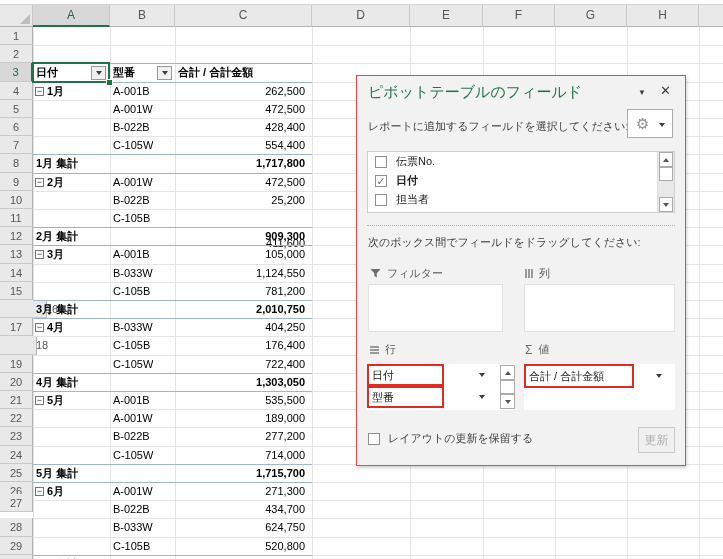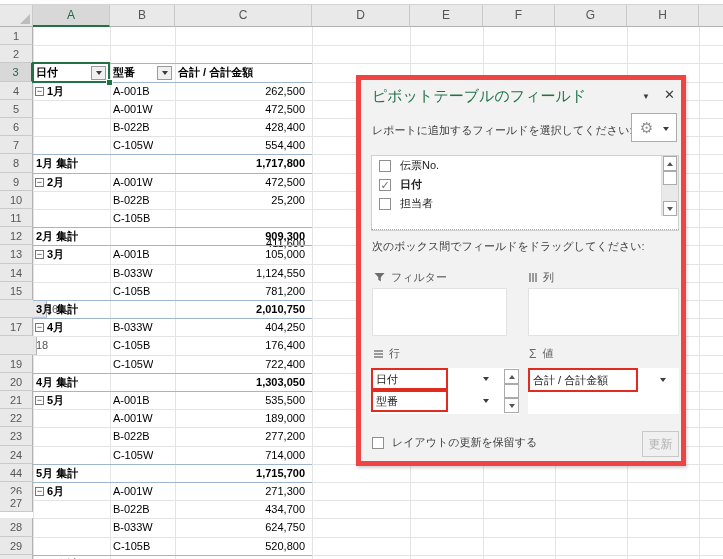--- a/index.html
+++ b/index.html
@@ -53,31 +53,31 @@
          border-bottom:4px solid #3c3c3c;}
 
   
   .sel-box{position:absolute;left:32px;top:62.4px;width:78px;height:20.2px;box-sizing:border-box;
            border:2px solid #217346;pointer-events:none;}
   .sel-handle{position:absolute;left:106px;top:79px;width:5px;height:5px;background:#217346;
               border:1px solid #fff;box-sizing:content-box;pointer-events:none;}
 
   
   .panel{position:absolute;left:356px;top:75px;width:330px;height:391px;box-sizing:border-box;
-         background:#f2f2f2;border:5px solid #ef4444;box-shadow:1px 2px 3px rgba(0,0,0,.18);}
+         background:#f2f2f2;border:1px solid #ef4444;box-shadow:1px 2px 3px rgba(0,0,0,.18);}
   .p-title{position:absolute;left:11px;top:7px;font-size:15px;color:#217346;}
   .p-collapse{position:absolute;left:281px;top:12px;font-size:8px;color:#3b3b3b;cursor:default;}
   .p-close{position:absolute;left:303px;top:7px;font-size:13px;font-weight:bold;color:#3b3b3b;}
   .p-sub{position:absolute;left:11px;top:43px;color:#3c3c3c;}
   .gear-btn{position:absolute;left:270px;top:33px;width:46px;height:29px;box-sizing:border-box;
             background:#fff;border:1px solid #ababab;}
   .gear-glyph{position:absolute;left:8px;top:4px;font-size:15px;color:#8f8f8f;line-height:20px;}
   .gear-tri{position:absolute;right:7px;top:13px;}
 
-  .field-list{position:absolute;left:10px;top:75px;width:308px;height:76px;box-sizing:border-box;
+  .field-list{position:absolute;left:10px;top:75px;width:308px;height:62px;box-sizing:border-box;
               background:#fff;border:1px solid #cfcfcf;}
   .f-item{height:19px;display:flex;align-items:center;padding-left:7px;}
   .cb{width:12px;height:12px;box-sizing:border-box;border:1px solid #8f8f8f;background:#fff;
       font-size:11px;line-height:10px;text-align:center;color:#6d6d6d;flex:0 0 auto;}
   .f-label{margin-left:9px;color:#222;}
   .list-scroll{position:absolute;right:0;top:0;width:16px;height:60px;background:#e9e9e9;
                border-left:1px solid #dedede;}
   .sc-btn{position:absolute;left:1px;width:14px;height:15px;box-sizing:border-box;background:#fff;
           border:1px solid #ababab;display:flex;align-items:center;justify-content:center;}
   .sc-thumb{position:absolute;left:1px;top:15px;width:14px;height:14px;box-sizing:border-box;
@@ -152,21 +152,21 @@
       <div class="row-h" style="top: 281.8px; height: 18.2px; line-height: 18.2px;">15</div>
       <div class="row-h" style="top: 300px; height: 18.2px; line-height: 18.2px; padding-left: 46px;">16</div>
       <div class="row-h" style="top: 318.2px; height: 18.2px; line-height: 18.2px;">17</div>
       <div class="row-h" style="top: 336.4px; height: 18.2px; line-height: 18.2px; padding-left: 36px;">18</div>
       <div class="row-h" style="top: 354.6px; height: 18.2px; line-height: 18.2px;">19</div>
       <div class="row-h" style="top: 372.8px; height: 18.2px; line-height: 18.2px;">20</div>
       <div class="row-h" style="top: 391px; height: 18.2px; line-height: 18.2px;">21</div>
       <div class="row-h" style="top: 409.2px; height: 18.2px; line-height: 18.2px;">22</div>
       <div class="row-h" style="top: 427.4px; height: 18.2px; line-height: 18.2px;">23</div>
       <div class="row-h" style="top: 445.6px; height: 18.2px; line-height: 18.2px;">24</div>
-      <div class="row-h" style="top: 463.8px; height: 18.2px; line-height: 18.2px;">44</div>
+      <div class="row-h" style="top: 463.8px; height: 18.2px; line-height: 18.2px;">25</div>
       <div class="row-h" style="top: 482px; height: 18.2px; line-height: 18.2px;">26</div>
       <div class="row-h" style="top: 494px; height: 18.2px; line-height: 18.2px;">27</div>
       <div class="row-h" style="top: 518.4px; height: 18.2px; line-height: 18.2px;">28</div>
       <div class="row-h" style="top: 536.6px; height: 18.2px; line-height: 18.2px;">29</div>
       <div class="row-h" style="top: 554.8px; height: 18.2px; line-height: 18.2px;">30</div>
     </div>
 
   <div id="grid">
       <div class="vline" style="left: 33px;"></div>
       <div class="vline" style="left: 110px;"></div>

